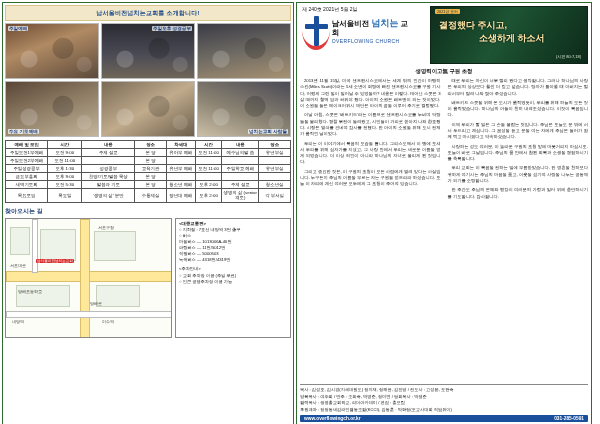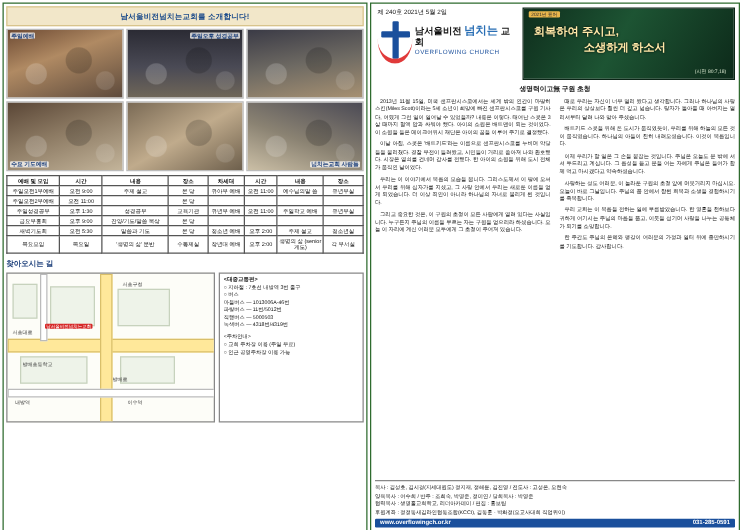--- a/index.html
+++ b/index.html
@@ -57,21 +57,21 @@
   .road{position:absolute;background:#ffe89a;border:.5px solid #d9bf6a;}
   .road2{position:absolute;background:#ffffff;border:.5px solid #bbb;}
   .blk{position:absolute;background:#eef3e9;border:.5px solid #c7d2bd;}
   .mlab{position:absolute;font-size:4px;color:#333;white-space:nowrap;}
   .mred{position:absolute;background:#d62828;color:#fff;font-size:3.6px;padding:0 1px;border-radius:1px;white-space:nowrap;}
   .infobox{width:108px;border:.8px solid #888;padding:2px 3px;font-size:4.2px;line-height:1.45;background:#fff;}
   .infobox b{font-size:4.4px;}
   .infobox .sec{margin-top:3px;}
 
   
-  .rhead{display:flex;height:58px;gap:6px;}
+  .rhead{display:flex;height:58px;gap:18px;}
   .rhead .lt{width:112px;display:flex;flex-direction:column;}
   .issue{font-size:5px;color:#111;padding-left:2px;}
   .logowrap{display:flex;align-items:center;gap:3px;margin-top:4px;padding-left:2px;}
   .crosslogo{width:28px;height:30px;position:relative;}
   .crosslogo .v{position:absolute;left:12px;top:0;width:5px;height:30px;background:#1a4f9c;border-radius:1px;}
   .crosslogo .h{position:absolute;left:3px;top:8px;width:23px;height:4.5px;background:#1a4f9c;border-radius:1px;}
   .crosslogo .arc{position:absolute;left:0;top:14px;width:28px;height:16px;border-bottom:4px solid #e03a3a;border-radius:0 0 50% 50%/0 0 100% 100%;}
   .chname{font-size:7.5px;font-weight:bold;color:#111;line-height:1.2;}
   .chname .big{color:#2a6fb5;font-size:9px;}
   .cheng{font-size:5px;color:#1a4f9c;letter-spacing:.4px;margin-top:1px;}
@@ -265,21 +265,21 @@
               <span class="big">넘치는</span>
               <span>교회</span>
             </div>
             <div class="cheng">OVERFLOWING CHURCH</div>
           </div>
         </div>
       </div>
 
       <div class="rbanner">
         <span class="tag">2021년 표어</span>
-        <span class="t1">회복하여 주시고,</span>
+        <span class="t1">결정했다 주시고,</span>
         <span class="t2">소생하게 하소서</span>
         <span class="t3">(시편 80:7,18)</span>
       </div>
     </div>
 
     <div class="rsub">생명력이고無 구원 초청</div>
 
     <div class="rbody">
       <p>2013년 11월 15일, 미국 샌프란시스코에서는 세계 밖의 인간이 마땅히 스킨(Miles Scott)이라는 5세 소년이 희망에 빠진 샌프란시스코를 구원 기사다, 어렸게 그런 일이 일어날 수 있었을까? 내용은 이렇다. 태어난 스콧은 3살 때까지 혈액 암과 싸워야 했다. 아이의 소원은 배트맨이 되는 것이었다. 이 소원을 들은 메이크어위시 재단은 아이의 꿈을 이루어 주기로 결정했다.</p>
       <p>이날 아침, 스콧은 '배트키드'라는 이름으로 샌프란시스코를 누비며 악당들을 물리쳤다. 경찰 무전이 들려왔고, 시민들이 거리로 쏟아져 나와 환호했다. 시장은 열쇠를 건네며 감사를 전했다. 한 아이의 소원을 위해 도시 전체가 움직인 날이었다.</p>

